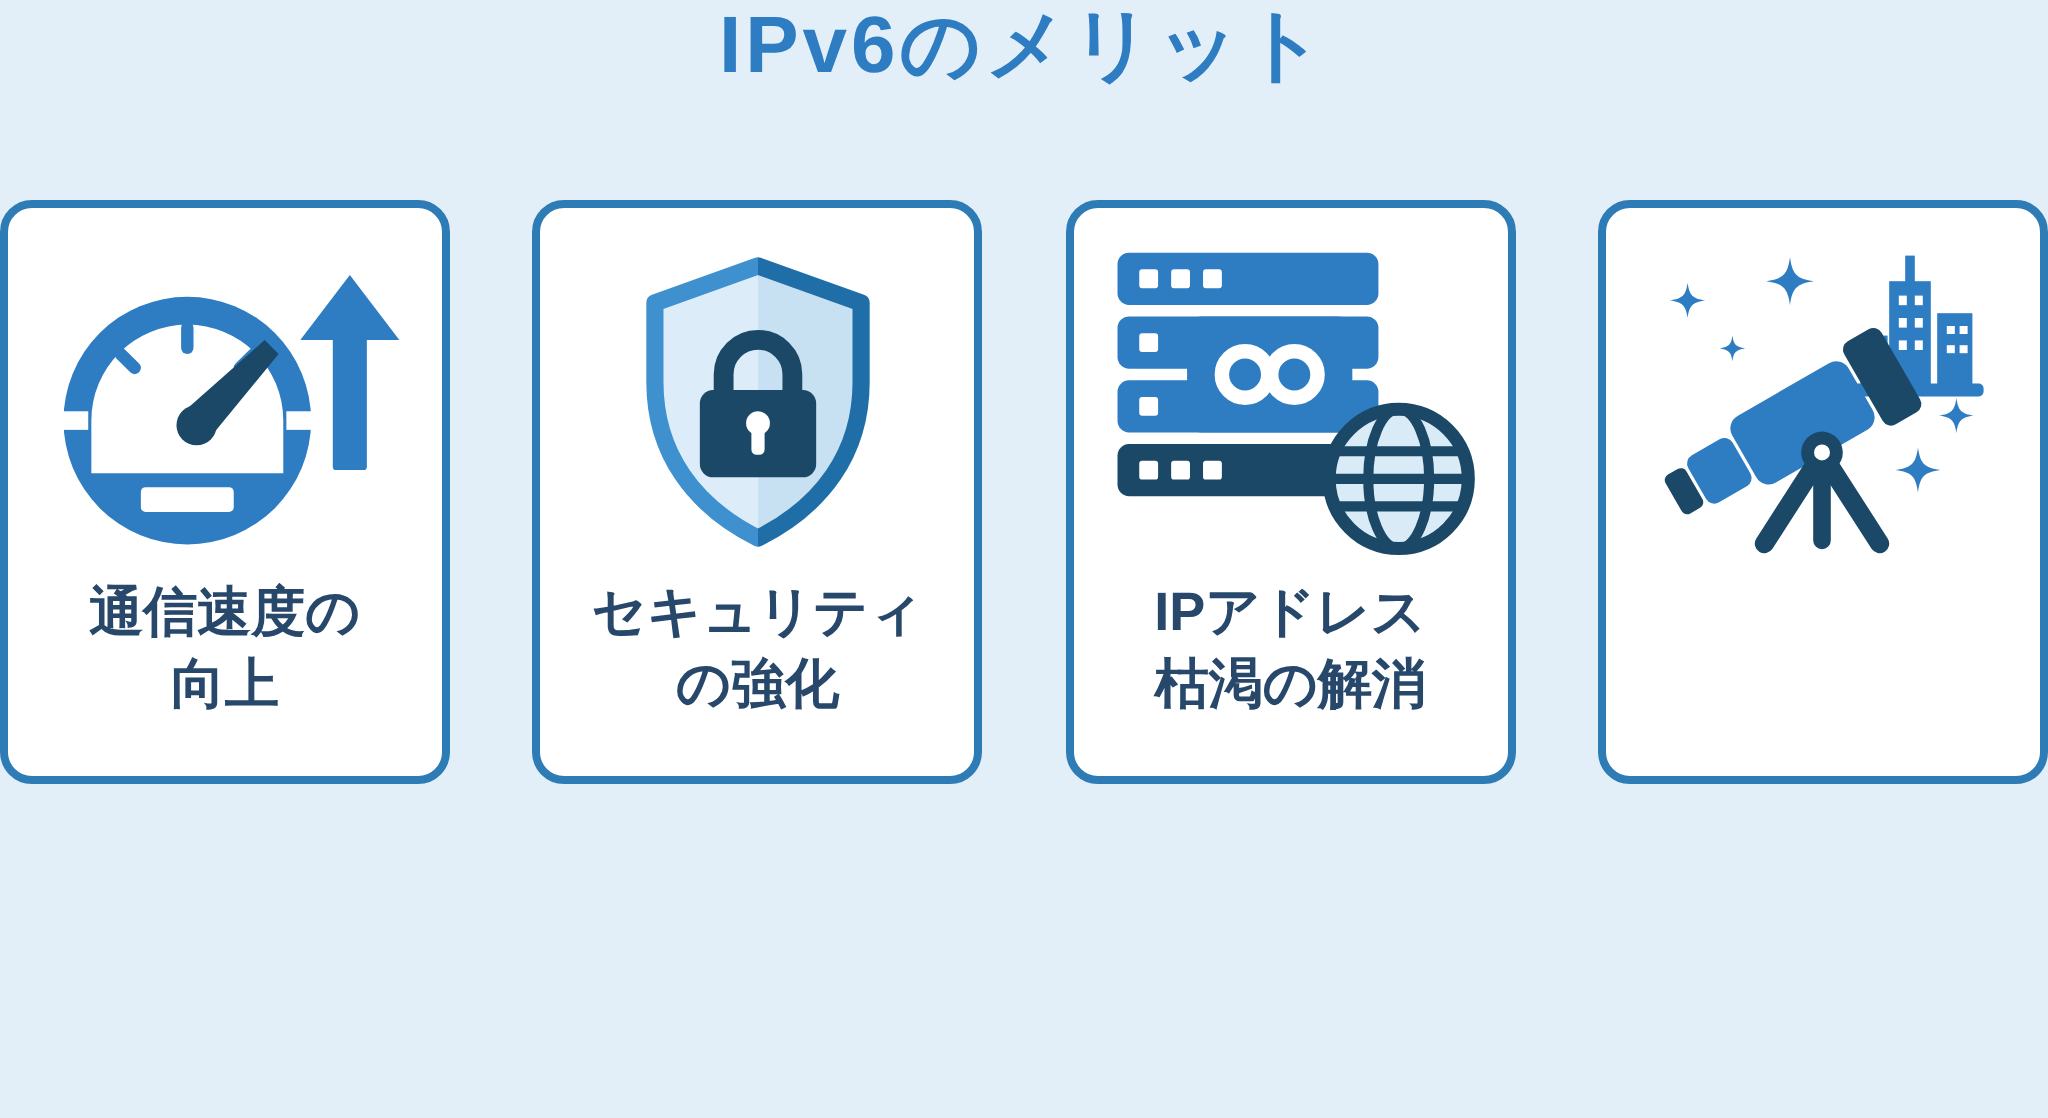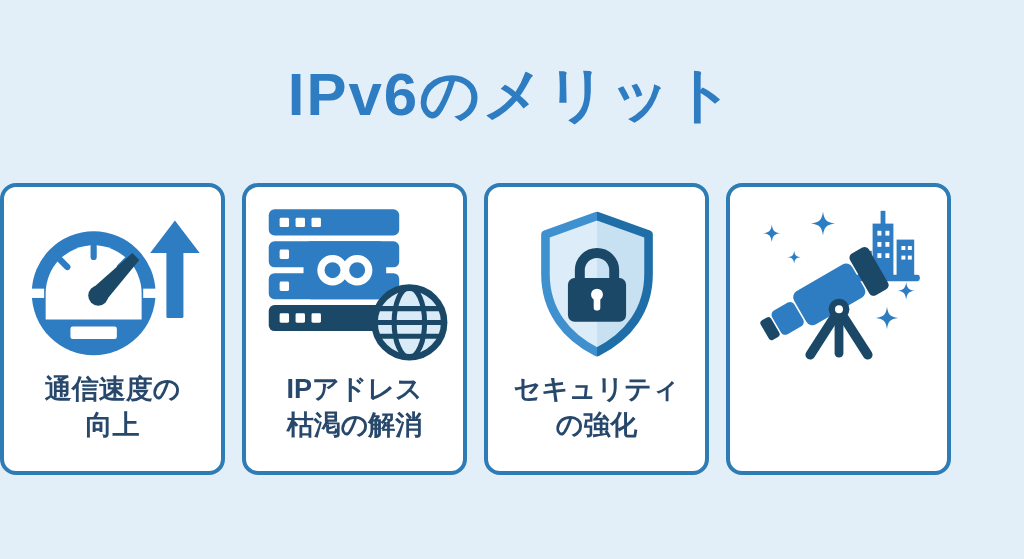--- a/index.html
+++ b/index.html
@@ -19,31 +19,29 @@
     font-family:"Liberation Sans","DejaVu Sans",sans-serif;
     overflow:hidden;
   }
   .canvas{
     width:1024px;height:559px;
     background:var(--page-bg);
     position:relative;
   }
   .page-title{
     text-align:center;
-    padding-top:36px;
-    font-size:60px;
+    font-size:40px;
     font-weight:800;
     letter-spacing:2px;
     color:var(--title-color);
     line-height:1.15;
-    margin-top:24px;
   }
   .cards-row{
     display:flex;
-    justify-content:flex-start;
+    justify-content:space-between;
     gap:17px;
     margin-top:54px;
   }
   .card{
     width:225px;
     height:292px;
     background:var(--card-bg);
     border:4px solid var(--card-border);
     border-radius:16px;
     display:flex;
@@ -100,20 +98,44 @@
           <line class="st-blue" x1="90" y1="52" x2="90" y2="65"></line>
           <line class="st-blue" x1="47" y1="69" x2="56" y2="78"></line>
           <line class="st-blue" x1="133" y1="69" x2="124" y2="78"></line>
           <polygon class="f-navy" points="88,106 140,60 149,69 103,125"></polygon>
           <circle class="f-navy" cx="96" cy="115" r="13"></circle>
           <rect class="f-white" x="60" y="155" width="60" height="16" rx="3"></rect>
         </svg>
       </div>
       <div class="card-label">通信速度の
 向上</div>
+    </div>
+
+    <div class="card">
+      <div class="card-icon">
+        <svg width="142" height="152" viewBox="0 0 210 230">
+          <defs>
+            <linearGradient id="shfill" x1="0" y1="0" x2="1" y2="0">
+              <stop offset="0.5" stop-color="#DCEDF9"></stop>
+                <stop offset="0.5" stop-color="#C7E1F3"></stop>
+            </linearGradient>
+            <linearGradient id="shstroke" x1="0" y1="0" x2="1" y2="0">
+              <stop offset="0.5" stop-color="#3E90CF"></stop>
+                <stop offset="0.5" stop-color="#1F6EA7"></stop>
+            </linearGradient>
+          </defs>
+          <path d="M105,12 L183,40 V100 C183,154 153,194 105,218 C57,194 27,154 27,100 V40 Z" fill="url(#shfill)" stroke="url(#shstroke)" stroke-width="13" stroke-linejoin="round"></path>
+          <path class="sk-navy" d="M79,112 V94 a26,26 0 0 1 52,0 V112" fill="none" stroke-width="15"></path>
+          <rect class="f-navy" x="61" y="106" width="88" height="66" rx="10"></rect>
+          <circle class="f-white" cx="105" cy="131" r="9"></circle>
+          <rect class="f-white" x="100" y="133" width="10" height="22" rx="4"></rect>
+        </svg>
+      </div>
+      <div class="card-label">セキュリティ
+の強化</div>
     </div>
 
     <div class="card">
       <div class="card-icon">
         <svg width="190" height="158" viewBox="0 0 262 218">
           <rect class="f-blue" x="12" y="6" width="180" height="36" rx="8"></rect>
           <rect class="f-blue" x="12" y="50" width="180" height="36" rx="8"></rect>
           <rect class="f-blue" x="12" y="94" width="180" height="36" rx="8"></rect>
           <rect class="f-navy" x="12" y="138" width="180" height="36" rx="8"></rect>
           <rect class="f-white" x="27" y="17.5" width="13" height="13" rx="2"></rect>
@@ -129,44 +151,20 @@
           <circle class="sk-white" cx="134" cy="90" r="16" stroke-width="10" fill="none"></circle>
           <circle class="f-light sk-navy" cx="206" cy="162" r="48" stroke-width="9"></circle>
           <ellipse class="sk-navy" cx="206" cy="162" rx="21" ry="48" stroke-width="7" fill="none"></ellipse>
           <line class="sk-navy" x1="163" y1="143" x2="249" y2="143" stroke-width="7"></line>
           <line class="sk-navy" x1="158" y1="162" x2="254" y2="162" stroke-width="7"></line>
           <line class="sk-navy" x1="163" y1="181" x2="249" y2="181" stroke-width="7"></line>
         </svg>
       </div>
       <div class="card-label">IPアドレス
 枯渇の解消</div>
-    </div>
-
-    <div class="card">
-      <div class="card-icon">
-        <svg width="142" height="152" viewBox="0 0 210 230">
-          <defs>
-            <linearGradient id="shfill" x1="0" y1="0" x2="1" y2="0">
-              <stop offset="0.5" stop-color="#DCEDF9"></stop>
-                <stop offset="0.5" stop-color="#C7E1F3"></stop>
-            </linearGradient>
-            <linearGradient id="shstroke" x1="0" y1="0" x2="1" y2="0">
-              <stop offset="0.5" stop-color="#3E90CF"></stop>
-                <stop offset="0.5" stop-color="#1F6EA7"></stop>
-            </linearGradient>
-          </defs>
-          <path d="M105,12 L183,40 V100 C183,154 153,194 105,218 C57,194 27,154 27,100 V40 Z" fill="url(#shfill)" stroke="url(#shstroke)" stroke-width="13" stroke-linejoin="round"></path>
-          <path class="sk-navy" d="M79,112 V94 a26,26 0 0 1 52,0 V112" fill="none" stroke-width="15"></path>
-          <rect class="f-navy" x="61" y="106" width="88" height="66" rx="10"></rect>
-          <circle class="f-white" cx="105" cy="131" r="9"></circle>
-          <rect class="f-white" x="100" y="133" width="10" height="22" rx="4"></rect>
-        </svg>
-      </div>
-      <div class="card-label">セキュリティ
-の強化</div>
     </div>
 
     <div class="card">
       <div class="card-icon">
         <svg width="176" height="156" viewBox="0 0 220 195">
           <path class="f-blue" transform="translate(26,34) scale(11)" d="M0,-1 C0.1,-0.28 0.28,-0.1 1,0 C0.28,0.1 0.1,0.28 0,1 C-0.1,0.28 -0.28,0.1 -1,0 C-0.28,-0.1 -0.1,-0.28 0,-1 Z"></path>
           <path class="f-blue" transform="translate(90,22) scale(15)" d="M0,-1 C0.1,-0.28 0.28,-0.1 1,0 C0.28,0.1 0.1,0.28 0,1 C-0.1,0.28 -0.28,0.1 -1,0 C-0.28,-0.1 -0.1,-0.28 0,-1 Z"></path>
           <path class="f-blue" transform="translate(54,64) scale(8)" d="M0,-1 C0.1,-0.28 0.28,-0.1 1,0 C0.28,0.1 0.1,0.28 0,1 C-0.1,0.28 -0.28,0.1 -1,0 C-0.28,-0.1 -0.1,-0.28 0,-1 Z"></path>
           <path class="f-blue" transform="translate(194,106) scale(11)" d="M0,-1 C0.1,-0.28 0.28,-0.1 1,0 C0.28,0.1 0.1,0.28 0,1 C-0.1,0.28 -0.28,0.1 -1,0 C-0.28,-0.1 -0.1,-0.28 0,-1 Z"></path>
           <path class="f-blue" transform="translate(170,140) scale(14)" d="M0,-1 C0.1,-0.28 0.28,-0.1 1,0 C0.28,0.1 0.1,0.28 0,1 C-0.1,0.28 -0.28,0.1 -1,0 C-0.28,-0.1 -0.1,-0.28 0,-1 Z"></path>

